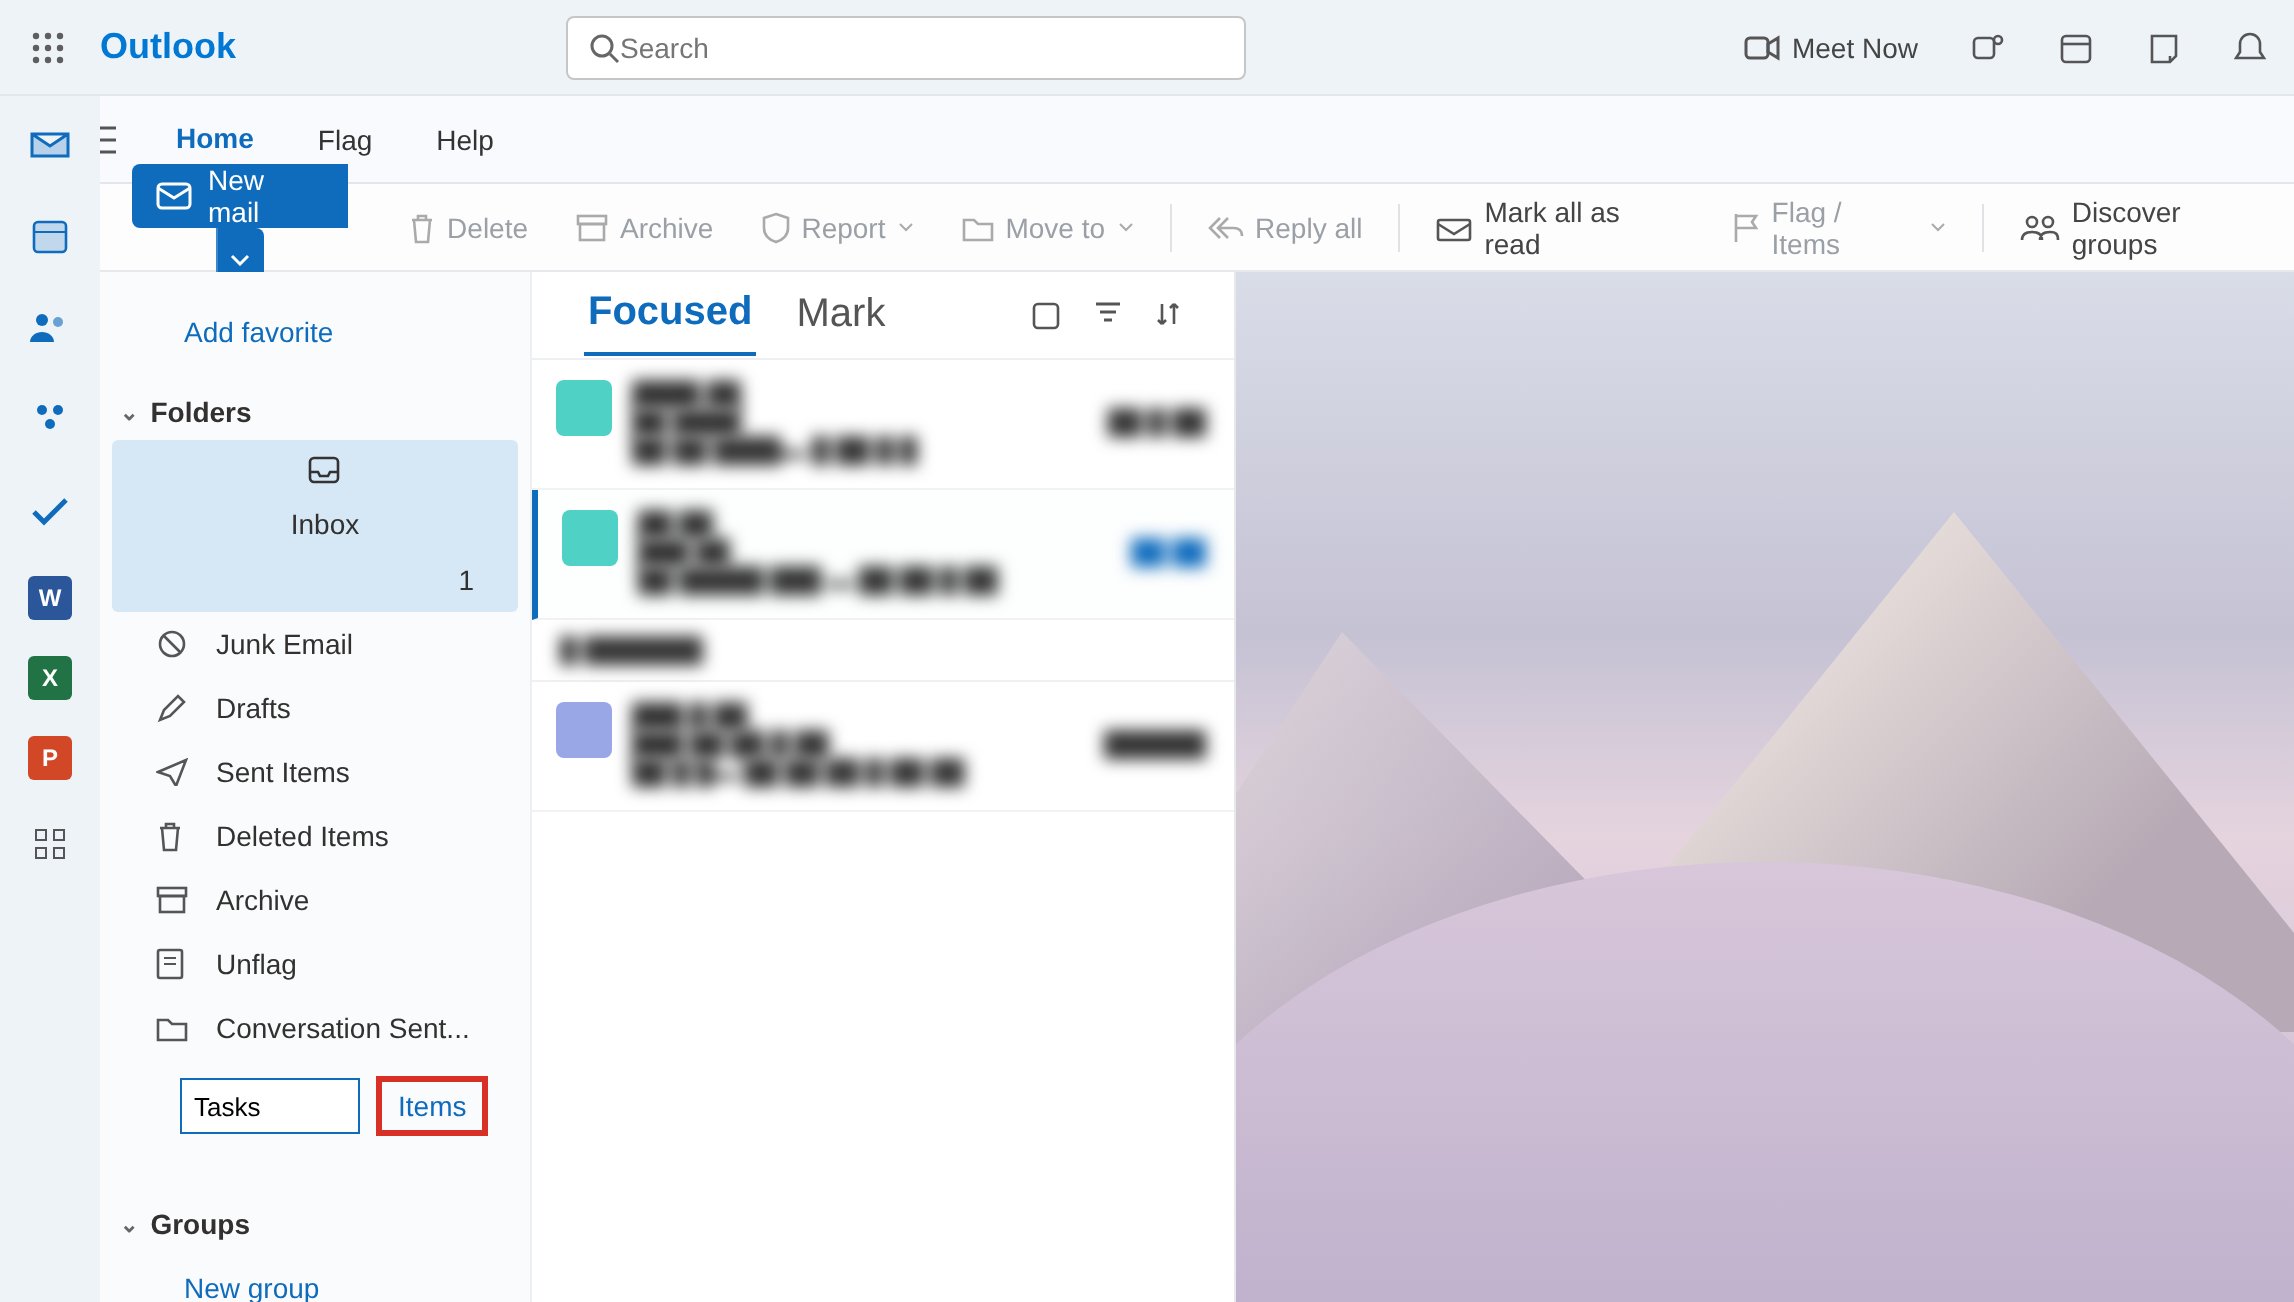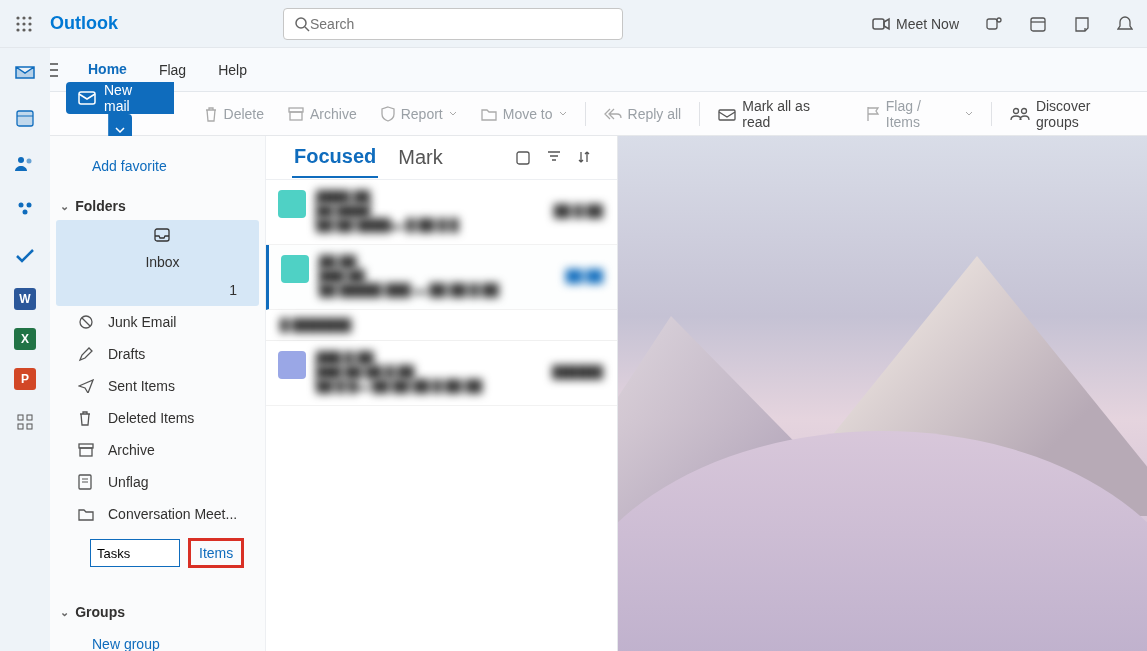--- a/index.html
+++ b/index.html
@@ -344,21 +344,21 @@
           </svg>
       </span>
       <span>Unflag</span>
     </div>
     <div class="folder">
       <span class="folder-ic">
         <svg width="16" height="14" viewBox="0 0 16 14">
             <path d="M1 3h5l2 2h7v8H1z" fill="none" stroke="#555" stroke-width="1.3"></path>
           </svg>
       </span>
-      <span>Conversation Meet...</span>
+      <span>Conversation Sent...</span>
     </div>
 
     <div class="new-folder-row">
       <input class="new-folder-input" value="Tasks" style="">
       <span class="save-btn">Items</span>
     </div>
 
     <div class="section-head groups-head">
       <span class="chev">⌄</span>
       <span>Groups</span>

